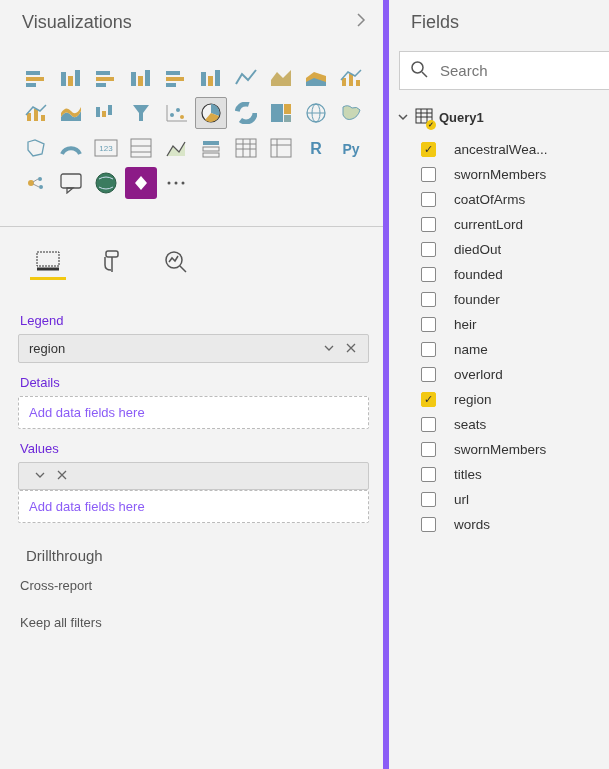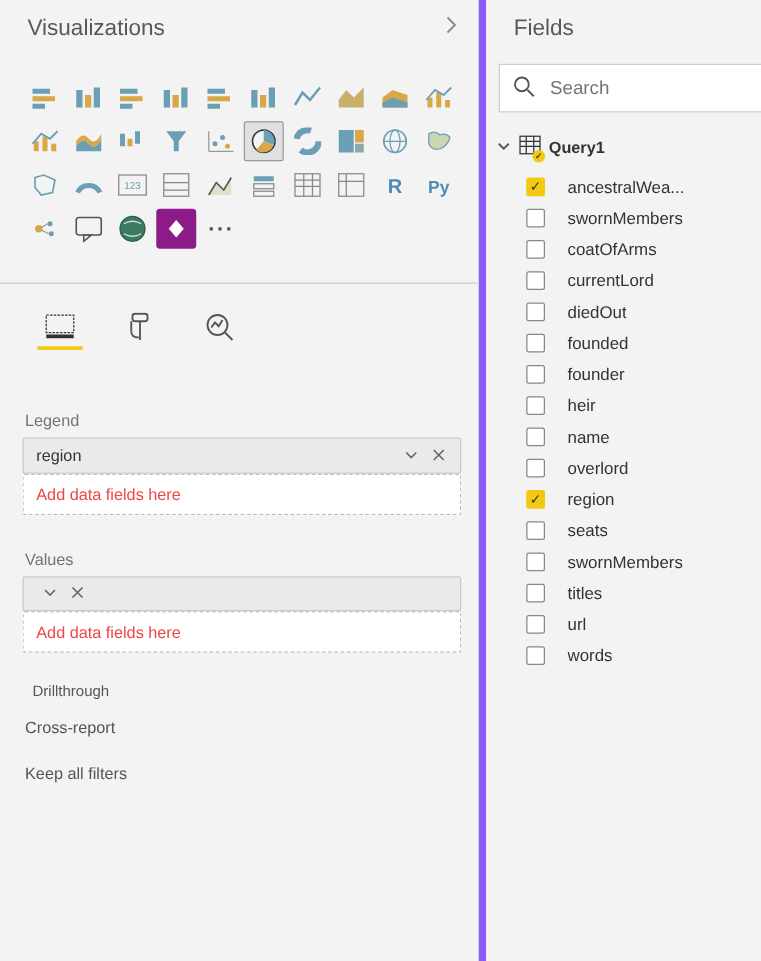--- a/index.html
+++ b/index.html
@@ -69,47 +69,47 @@
     display: flex;
     align-items: center;
     justify-content: center;
     border-bottom: 3px solid transparent;
     cursor: pointer;
     padding-bottom: 6px;
   }
   .tab-icon.active { border-bottom: 3px solid #f2c811; }
   
   .wells { padding: 6px 14px 0 18px; overflow: hidden; }
-  .well-label { color: #737373; font-size: 13px; margin: 28px 2px 6px 2px; }
+  .well-label { color: #6d28d9; font-size: 13px; margin: 12px 2px 6px 2px; }
   .well {
     border: 1px dashed #bbb;
     background: #fff;
     padding: 8px 10px;
     border-radius: 2px;
     font-size: 13px;
-    color: #ef4444;
+    color: #8b5cf6;
   }
   .well.filled {
     background: #eaeaea;
     border: 1px solid #c9c9c9;
     display: flex;
     align-items: center;
     padding: 6px 6px 6px 10px;
     color: #333;
   }
   .well.filled .well-text { flex: 1; }
   .well-action {
     width: 22px;
     text-align: center;
     color: #666;
     cursor: pointer;
     font-size: 12px;
   }
   .drill-header {
-    font-size: 12px;
+    font-size: 15px;
     color: #555;
     padding: 24px 2px 8px 8px;
   }
   .drill-sub { color: #555; padding: 6px 2px 0 2px; }
   .toggle {
     display: flex;
     align-items: center;
     gap: 6px;
     padding: 14px 2px 0 16px;
     color: #555;
@@ -489,20 +489,21 @@
             <path d="M2 3 L6 7 L10 3" fill="none" stroke="#666" stroke-width="1.3"></path>
           </svg>
       </span>
       <span class="well-action">
         <svg width="10" height="10" viewBox="0 0 10 10">
             <path d="M1 1 L9 9 M9 1 L1 9" stroke="#666" stroke-width="1.3"></path>
           </svg>
       </span>
     </div>
 
+    <div class="well-label">Details</div>
     <div class="well">Add data fields here</div>
 
     <div class="well-label">Values</div>
     <div class="well filled">
       <span class="well-action">
         <svg width="12" height="10" viewBox="0 0 12 10">
             <path d="M2 3 L6 7 L10 3" fill="none" stroke="#666" stroke-width="1.3"></path>
           </svg>
       </span>
       <span class="well-action">

